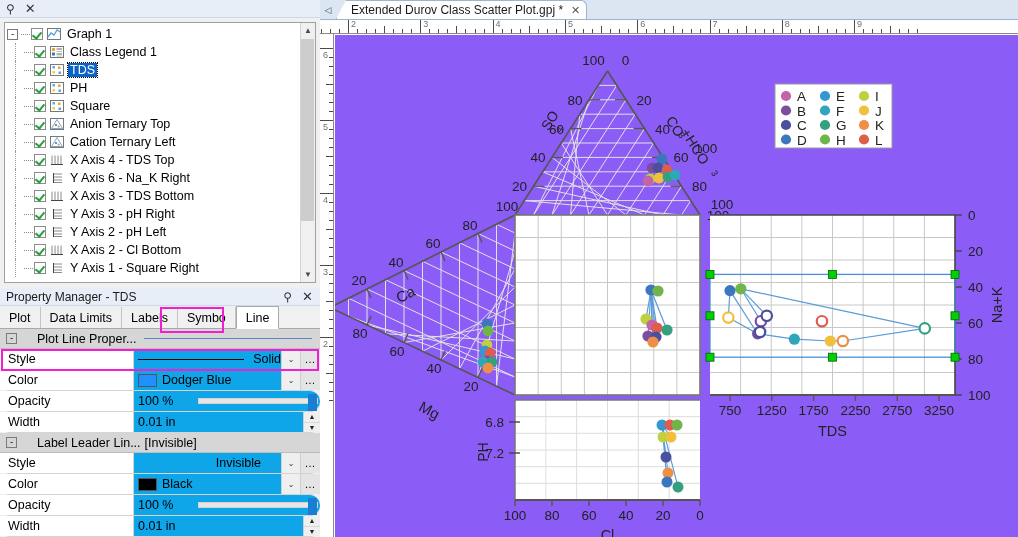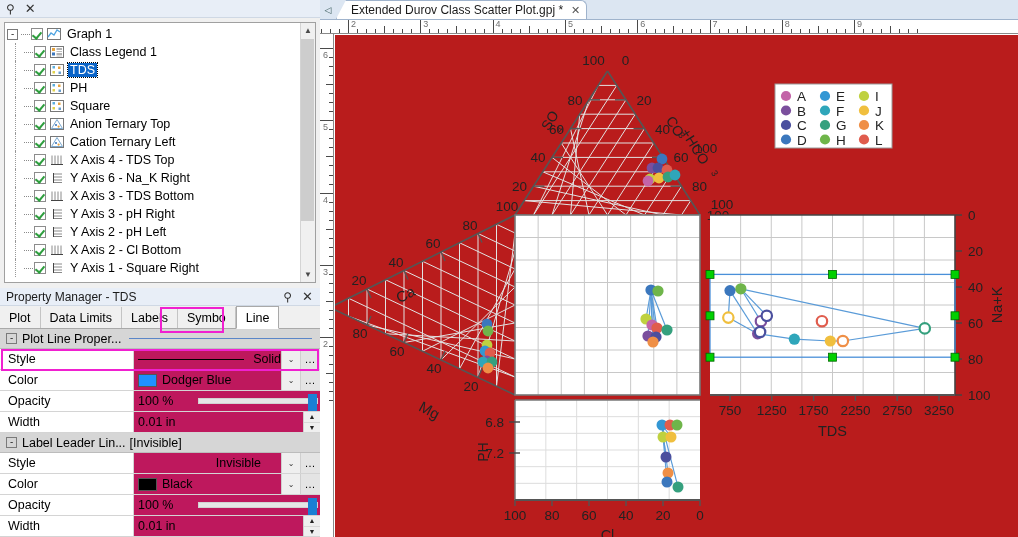--- a/index.html
+++ b/index.html
@@ -107,27 +107,27 @@
   .grp-row {
     display:flex; align-items:center; height:20px;
     background:#d6d6d6; border-bottom:1px solid #bcbcbc;
     font-size:12.5px; color:#000;
   }
   .grp-row .exp2 {
     width:11px;height:11px;border:1px solid #7a7a7a;background:#d6d6d6;
     font-size:9px;line-height:9px;text-align:center;margin:0 5px 0 6px;flex:none;
     font-family:"DejaVu Sans", sans-serif;
   }
-  .grp-row .gname{ white-space:nowrap; }
+  .grp-row .gname{ white-space:nowrap;margin-left:15px; }
   .grp-row .gline{ flex:1; height:1px; background:#5b86c8; margin:0 8px 0 8px; }
   .grp-row .gval{ padding-left:4px; color:#000; }
   .pr-row {
     display:flex; align-items:stretch; height:21px;
-    border-bottom:1px solid #d4d4d4; background:#be185d;
-    font-size:12.5px; color:#000; position:relative;
+    border-bottom:1px solid #d4d4d4; background:#0ea5e9;
+    font-size:12.5px; color:#000; position:relative;border-radius:10px;
   }
   .pr-left {
     width:134px; flex:none; display:flex; align-items:center;
     padding-left:8px; border-right:1px solid #d4d4d4; background:#fff;
   }
   .pr-right { flex:1; display:flex; align-items:center; position:relative; padding-left:4px; }
   .pr-val { flex:1; display:flex; align-items:center; gap:5px; overflow:hidden; }
   .pr-val.rightal { justify-content:flex-end; padding-right:20px;}
   .swatch { width:19px;height:13px;border:1px solid #555; flex:none;}
   .lineprev { flex:1; height:1px; background:#000; margin-right:4px; min-width:10px;}
@@ -176,21 +176,21 @@
     background:#fff; border-right:1px solid #8a8a8a; overflow:hidden;
   }
   #ruler-corner{ position:absolute; left:0; top:20px; width:14px; height:14px; background:#fff; border-right:1px solid #8a8a8a; border-bottom:1px solid #8a8a8a;}
   .rt { position:absolute; bottom:0; width:1px; background:#4a4a4a; }
   .rnum { position:absolute; top:-1px; font-size:9px; color:#6f6f6f; font-family:"Liberation Sans",sans-serif;}
   .rtv { position:absolute; right:0; height:1px; background:#4a4a4a; }
   .rnumv { position:absolute; font-size:9px; color:#6f6f6f; }
 
   #canvas {
     position:absolute; left:15px; top:35px; right:0; bottom:0;
-    background:#b91c1c; overflow:hidden;
+    background:#8b5cf6; overflow:hidden;
   }
   #plot-svg { position:absolute; left:0; top:0; }
 </style>
 </head>
 <body>
 
 <div id="left-col">
 
   <div id="obj-manager">
     <div class="panel-title">

